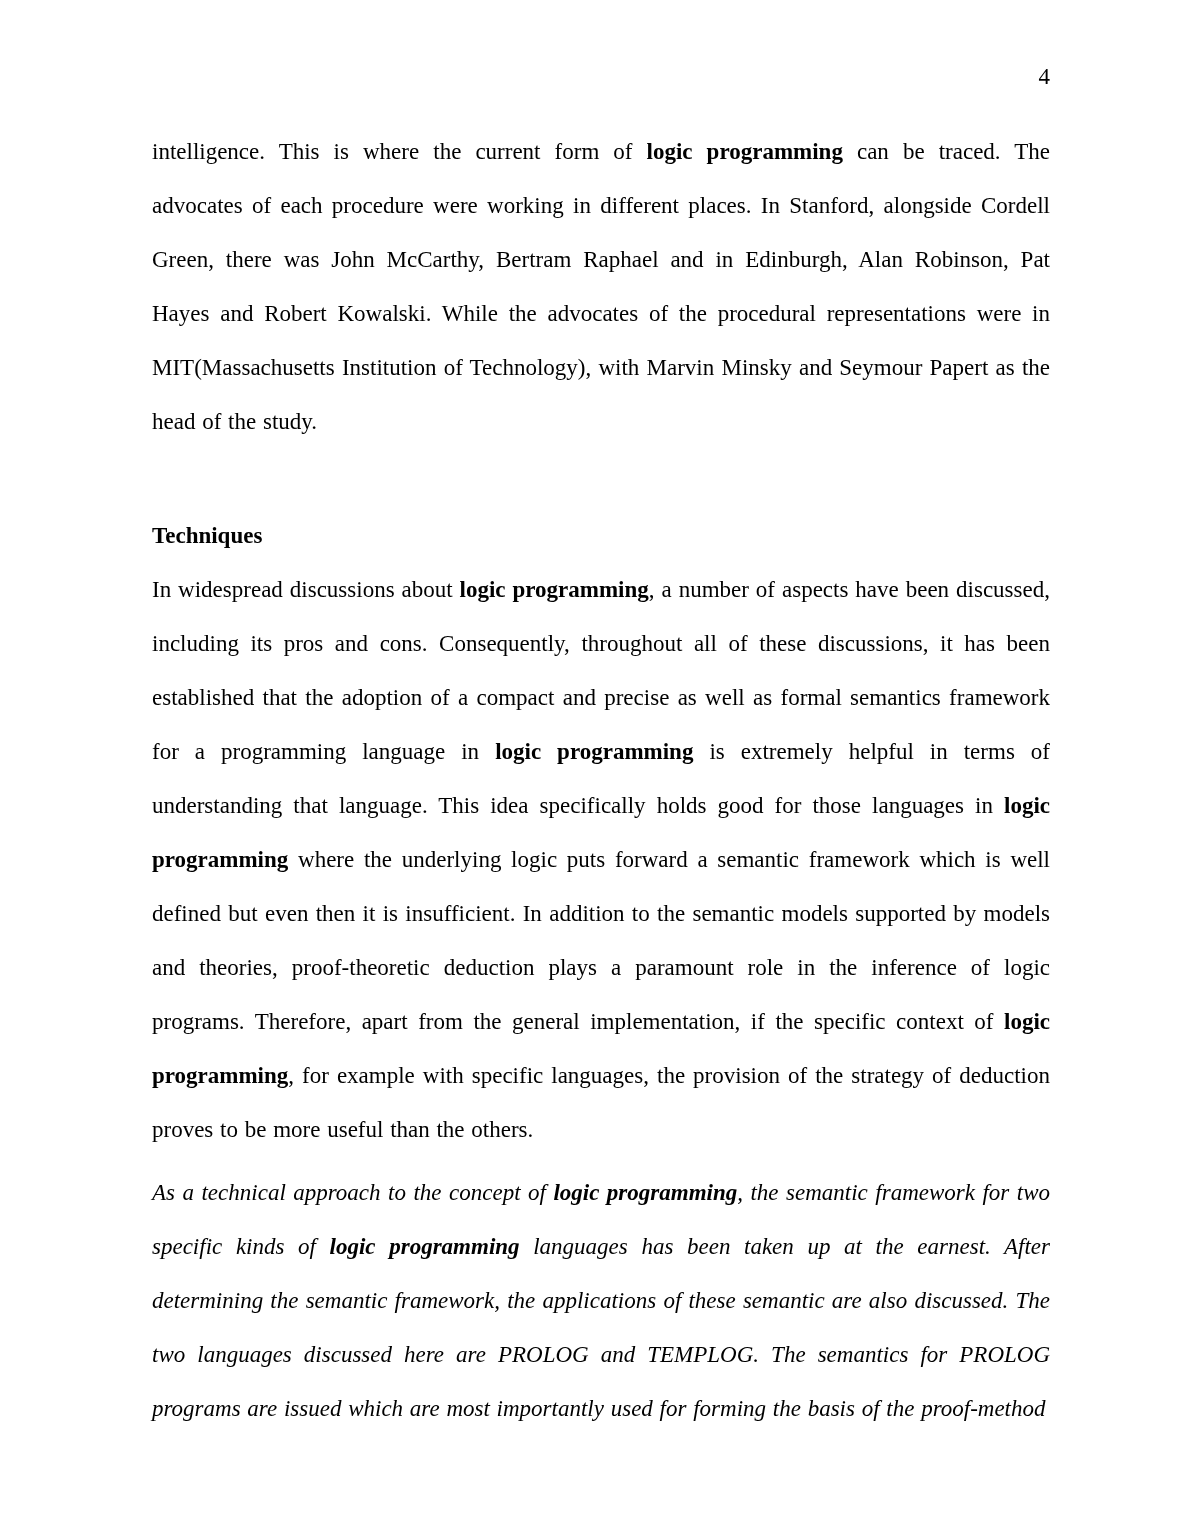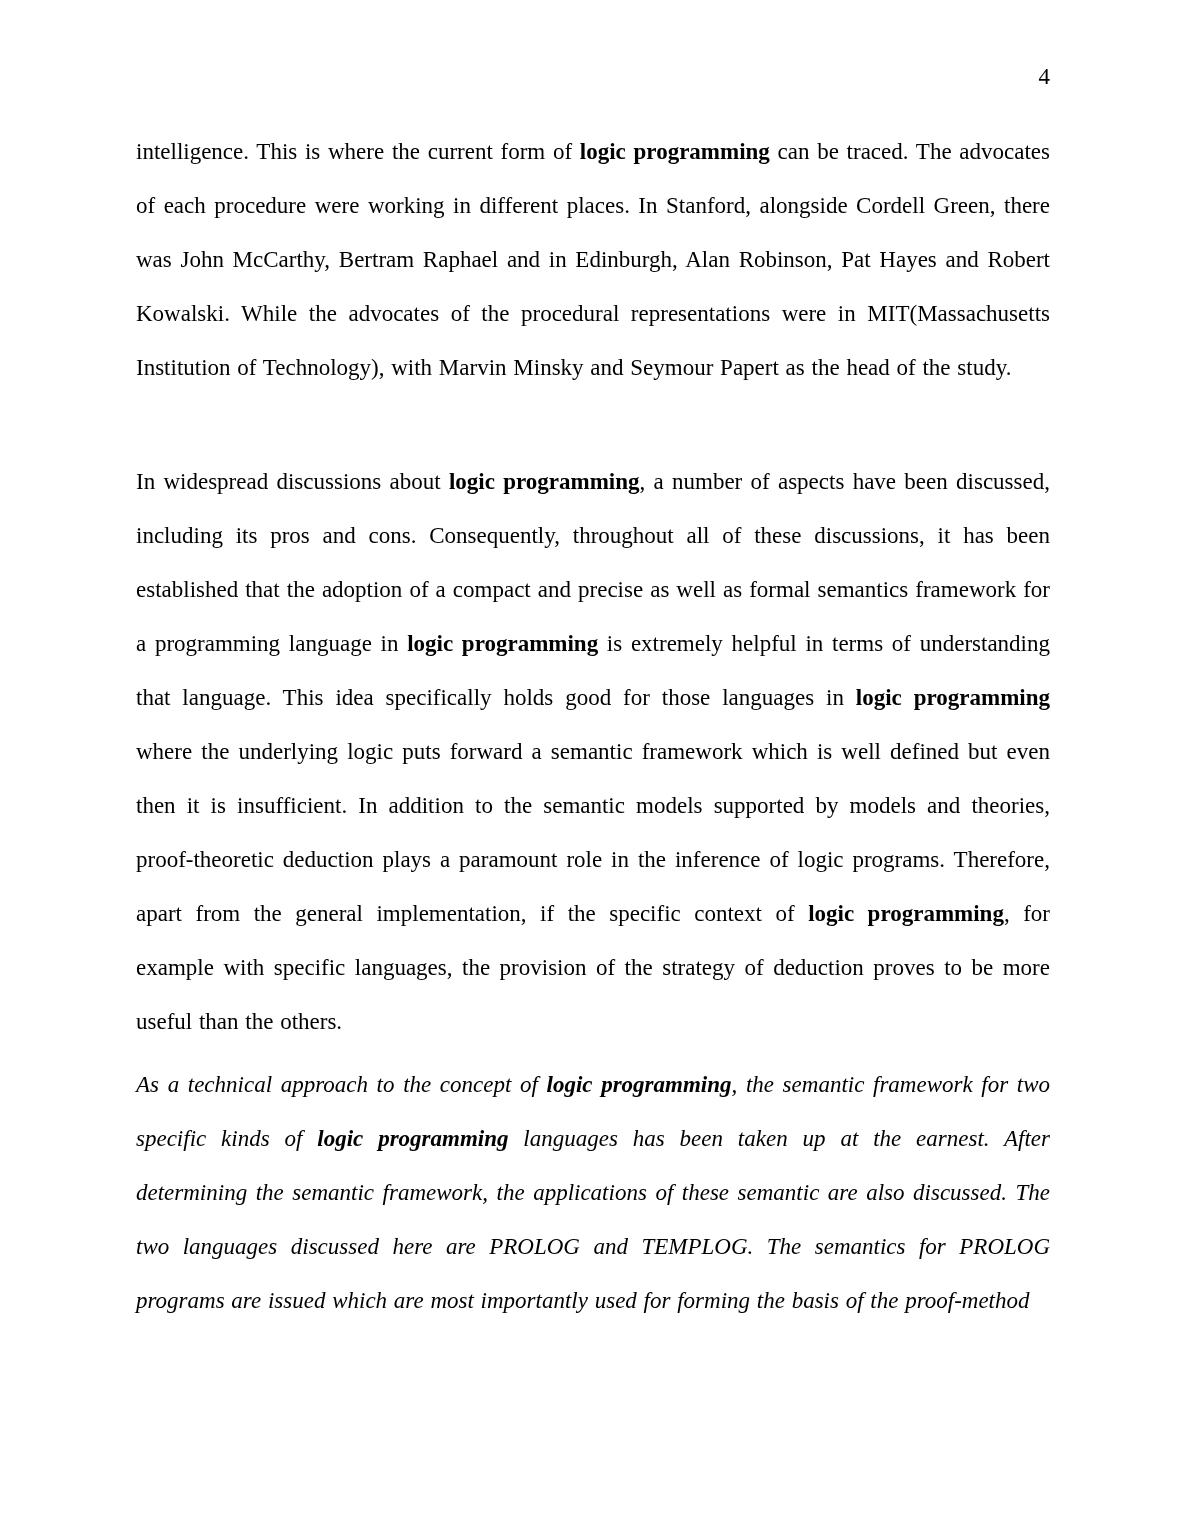--- a/index.html
+++ b/index.html
@@ -17,21 +17,21 @@
   .page-number {
     position: absolute;
     top: 62px;
     right: 140px;
     font-size: 23px;
     line-height: 30px;
   }
   .content {
     position: absolute;
     top: 125px;
-    left: 136px;
+    left: 152px;
     right: 140px;
   }
   .para {
     font-size: 23px;
     line-height: 54px;
     text-align: justify;
     word-spacing: 1px;
   }
   .blank-line {
     height: 60px;
@@ -52,18 +52,19 @@
 <body>
 
 <div class="page" style="background: rgb(255, 255, 255); color: rgb(0, 0, 0);">
   <div class="page-number">4</div>
 
   <div class="content">
     <p class="para"><span>intelligence. This is where the current form of </span><b>logic programming</b><span> can be traced. The advocates of each procedure were working in different places. In Stanford, alongside Cordell Green, there was John McCarthy, Bertram Raphael and in Edinburgh, Alan Robinson, Pat Hayes and Robert Kowalski. While the advocates of the procedural representations were in MIT(Massachusetts Institution of Technology), with Marvin Minsky and Seymour Papert as the head of the study.</span></p>
 
     <div class="blank-line"></div>
 
+    <h2 class="heading"><b>Techniques</b></h2>
 
     <p class="para"><span>In widespread discussions about </span><b>logic programming</b><span>, a number of aspects have been discussed, including its pros and cons. Consequently, throughout all of these discussions, it has been established that the adoption of a compact and precise as well as formal semantics framework for a programming language in </span><b>logic programming</b><span> is extremely helpful in terms of understanding that language. This idea specifically holds good for those languages in </span><b>logic programming</b><span> where the underlying logic puts forward a semantic framework which is well defined but even then it is insufficient. In addition to the semantic models supported by models and theories, proof-theoretic deduction plays a paramount role in the inference of logic programs. Therefore, apart from the general implementation, if the specific context of </span><b>logic programming</b><span>, for example with specific languages, the provision of the strategy of deduction proves to be more useful than the others.</span></p>
 
     <p class="para para-gap"><span>As a technical approach to the concept of </span><b>logic programming</b><span>, the semantic framework for two specific kinds of </span><b>logic programming</b><span> languages has been taken up at the earnest. After determining the semantic framework, the applications of these semantic are also discussed. The two languages discussed here are PROLOG and TEMPLOG. The semantics for PROLOG programs are issued which are most importantly used for forming the basis of the proof-method</span></p>
   </div>
 </div>
 
 </body></html>

